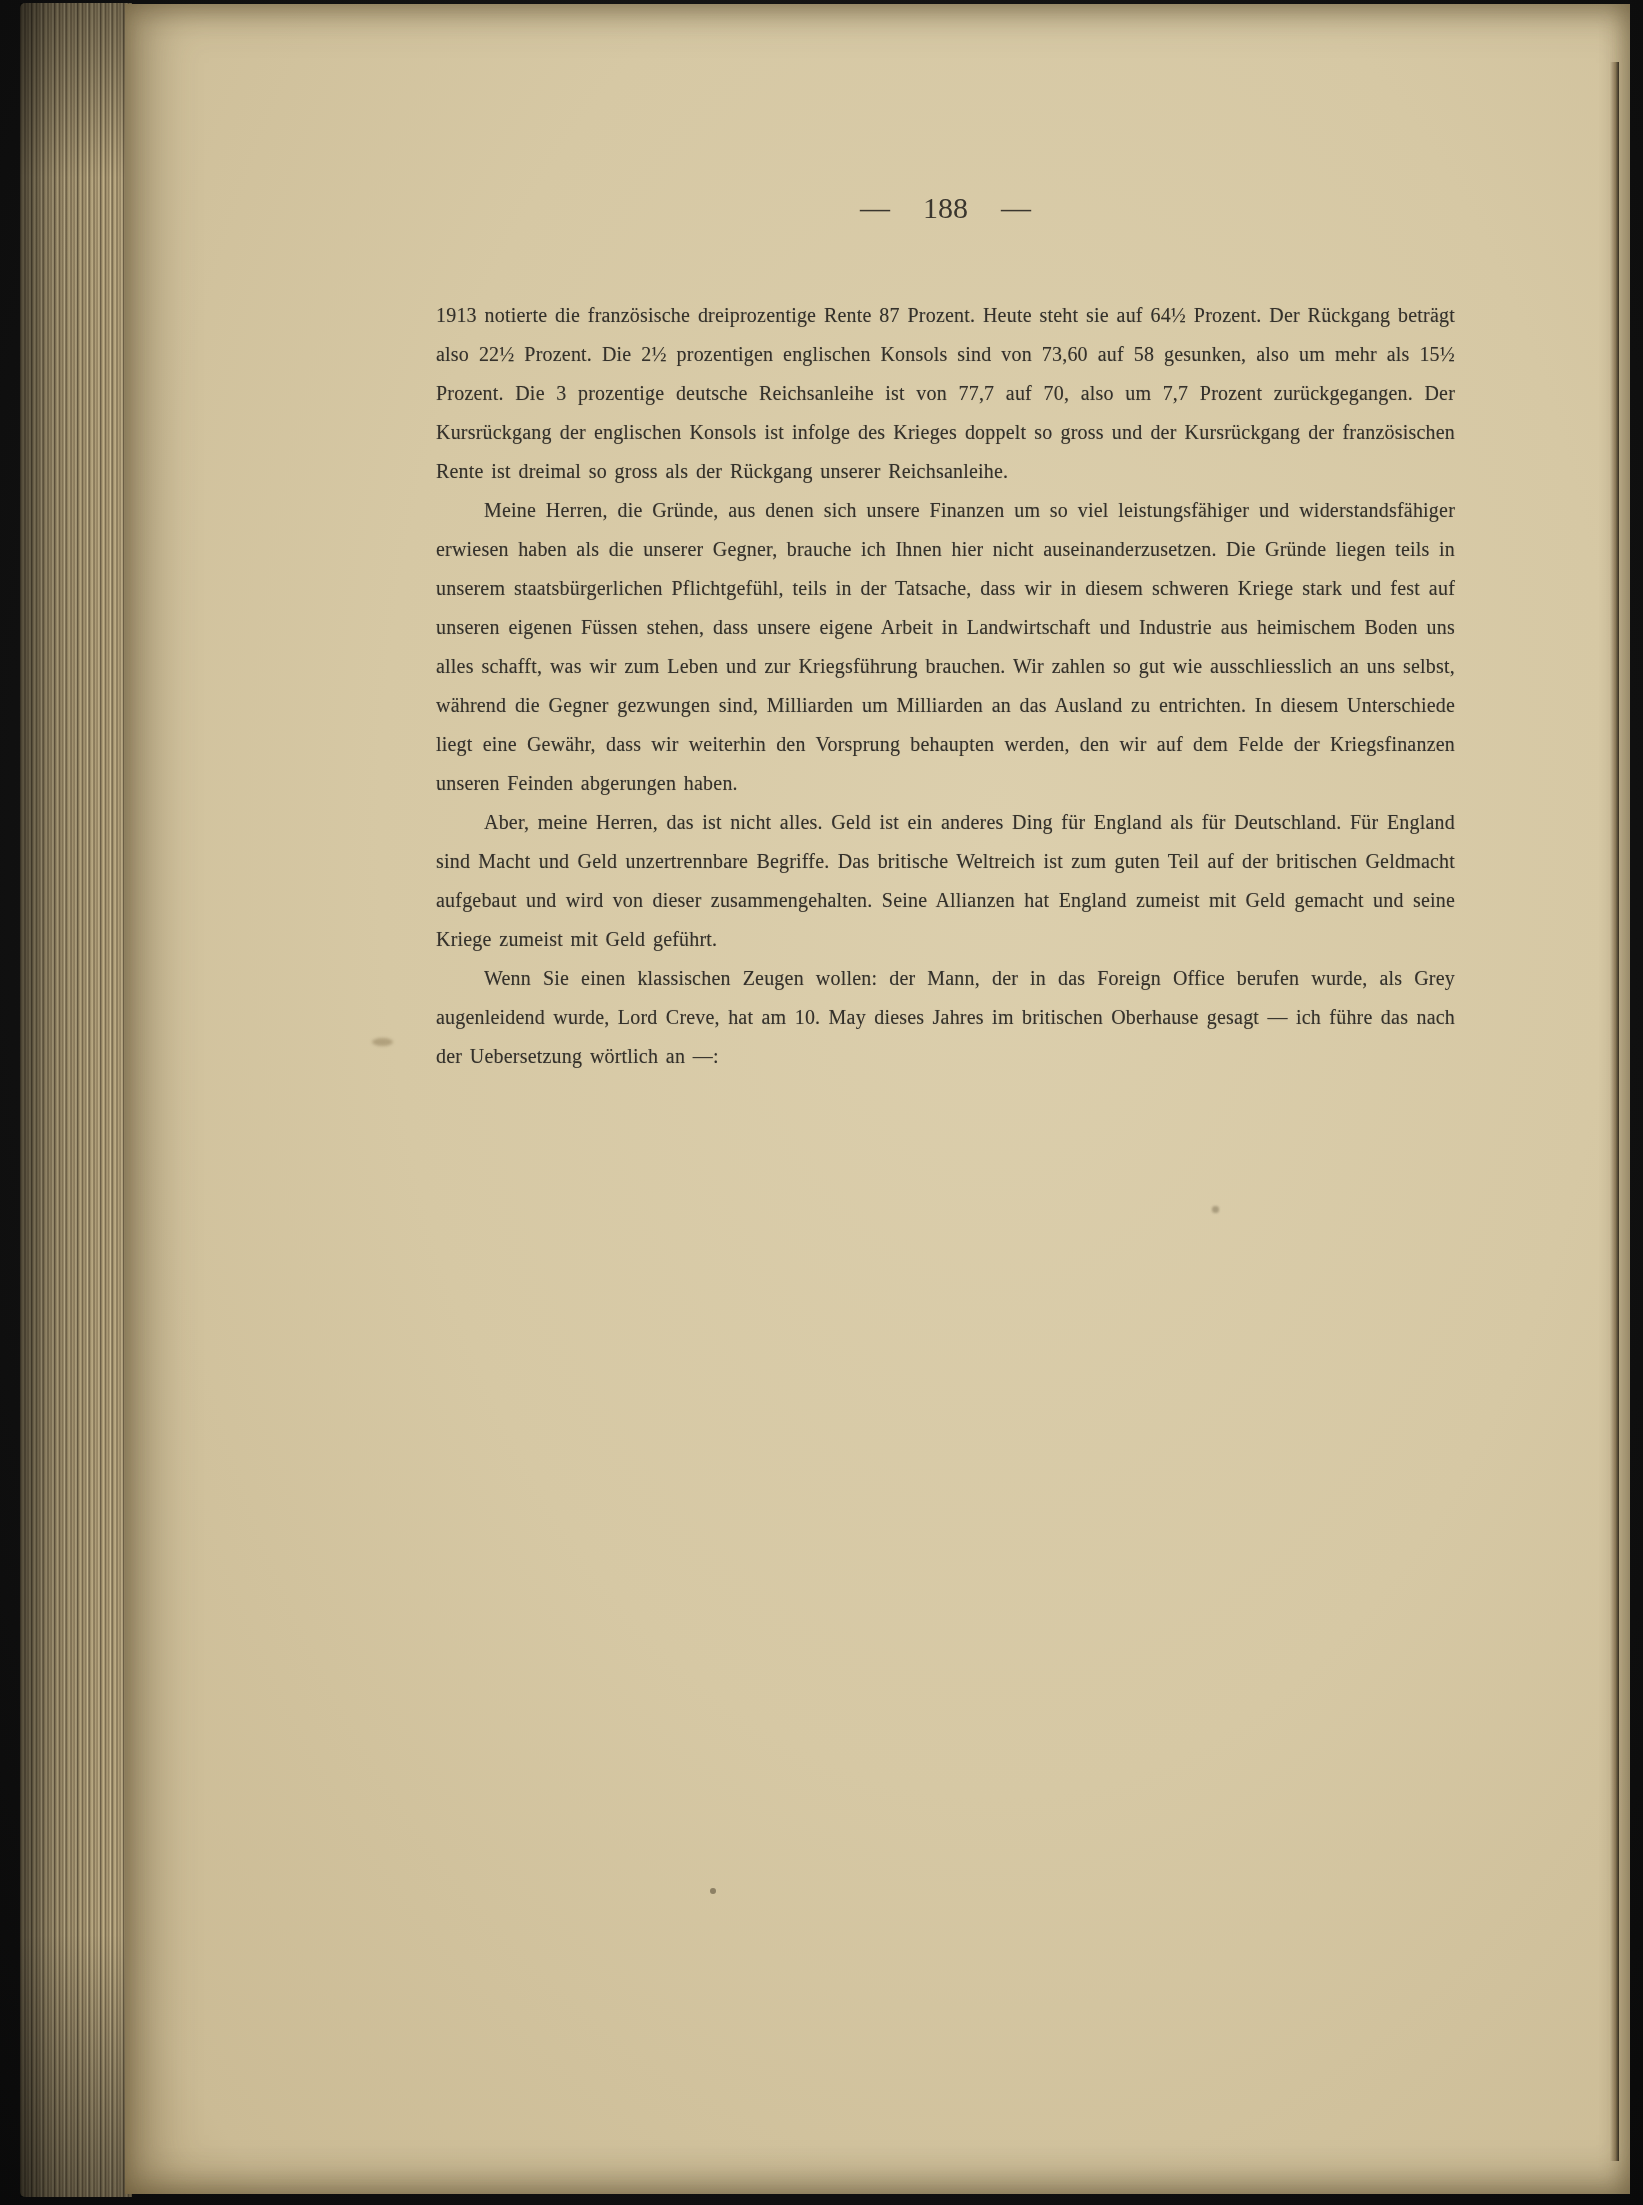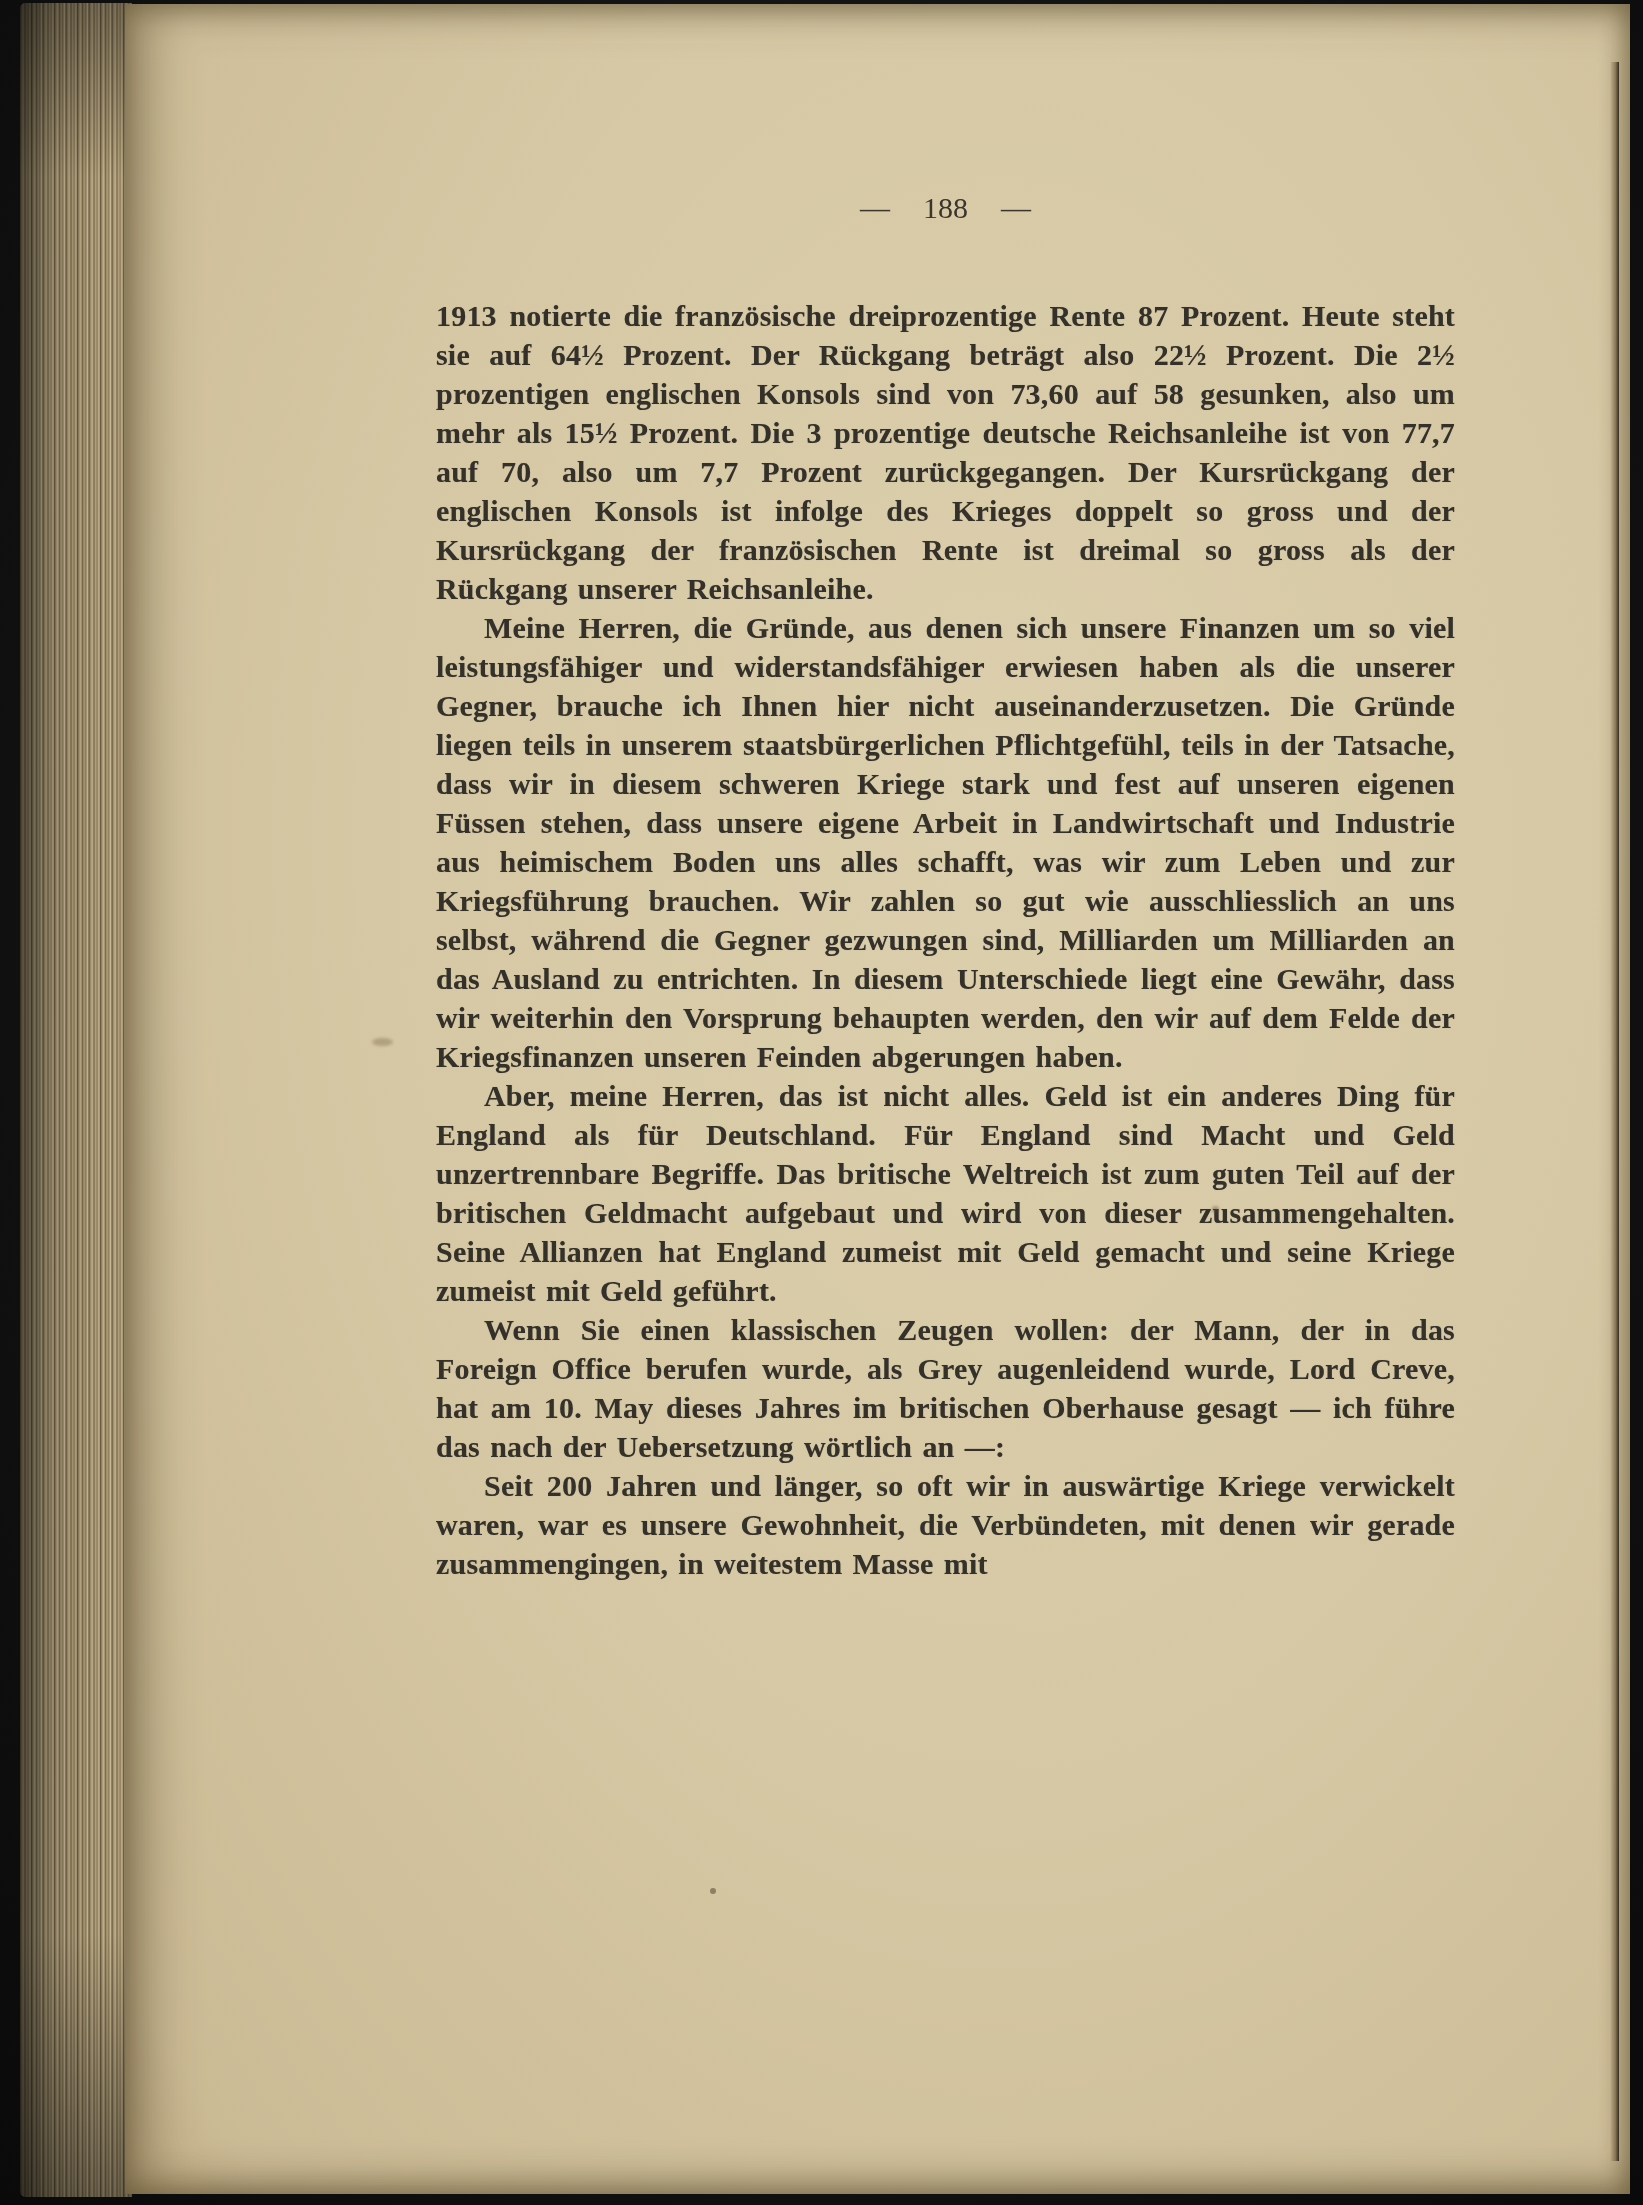--- a/index.html
+++ b/index.html
@@ -87,28 +87,27 @@
     justify-content: center;
     align-items: center;
     gap: 33px;
     font-size: 30px;
     margin-bottom: 71px;
     color: #3a362e;
   }
 
   .body-text p {
     margin: 0;
-    font-size: 30px;
+    font-size: 20px;
     line-height: 39px;
     text-align: justify;
     word-spacing: 2.5px;
     letter-spacing: 0.2px;
     color: #34312b;
     text-shadow: 0 0 0.8px rgba(52, 49, 43, 0.35);
-    font-weight: bold;
   }
   .body-text p.indented {
     text-indent: 48px;
   }
 
   
   .speck {
     position: absolute;
     border-radius: 50%;
     pointer-events: none;
@@ -133,21 +132,20 @@
       <span>—</span>
       <span>188</span>
       <span>—</span>
     </div>
 
     <div class="body-text">
       <p>1913 notierte die französische dreiprozentige Rente 87 Prozent. Heute steht sie auf 64½ Prozent. Der Rückgang beträgt also 22½ Prozent. Die 2½ prozentigen englischen Konsols sind von 73,60 auf 58 gesunken, also um mehr als 15½ Prozent. Die 3 prozentige deutsche Reichsanleihe ist von 77,7 auf 70, also um 7,7 Prozent zurückgegangen. Der Kursrückgang der englischen Konsols ist infolge des Krieges doppelt so gross und der Kursrückgang der französischen Rente ist dreimal so gross als der Rückgang unserer Reichsanleihe.</p>
       <p class="indented">Meine Herren, die Gründe, aus denen sich unsere Finanzen um so viel leistungsfähiger und widerstandsfähiger erwiesen haben als die unserer Gegner, brauche ich Ihnen hier nicht auseinanderzusetzen. Die Gründe liegen teils in unserem staatsbürgerlichen Pflichtgefühl, teils in der Tatsache, dass wir in diesem schweren Kriege stark und fest auf unseren eigenen Füssen stehen, dass unsere eigene Arbeit in Landwirtschaft und Industrie aus heimischem Boden uns alles schafft, was wir zum Leben und zur Kriegsführung brauchen. Wir zahlen so gut wie ausschliesslich an uns selbst, während die Gegner gezwungen sind, Milliarden um Milliarden an das Ausland zu entrichten. In diesem Unterschiede liegt eine Gewähr, dass wir weiterhin den Vorsprung behaupten werden, den wir auf dem Felde der Kriegsfinanzen unseren Feinden abgerungen haben.</p>
       <p class="indented">Aber, meine Herren, das ist nicht alles. Geld ist ein anderes Ding für England als für Deutschland. Für England sind Macht und Geld unzertrennbare Begriffe. Das britische Weltreich ist zum guten Teil auf der britischen Geldmacht aufgebaut und wird von dieser zusammengehalten. Seine Allianzen hat England zumeist mit Geld gemacht und seine Kriege zumeist mit Geld geführt.</p>
       <p class="indented">Wenn Sie einen klassischen Zeugen wollen: der Mann, der in das Foreign Office berufen wurde, als Grey augenleidend wurde, Lord Creve, hat am 10. May dieses Jahres im britischen Oberhause gesagt — ich führe das nach der Uebersetzung wörtlich an —:</p>
-      <p class="indented">Seit 200 Jahren und länger, so oft wir in auswärtige Kriege verwickelt waren, war es unsere Gewohnheit, die Verbündeten, mit denen wir gerade zusammengingen, in weitestem Masse mit</p>
     </div>
 
   </div>
 
   <div class="page-right-edge"></div>
 
   <div class="speck speck-1"></div>
 
   <div class="speck speck-3"></div>
   <div class="speck speck-4"></div>

